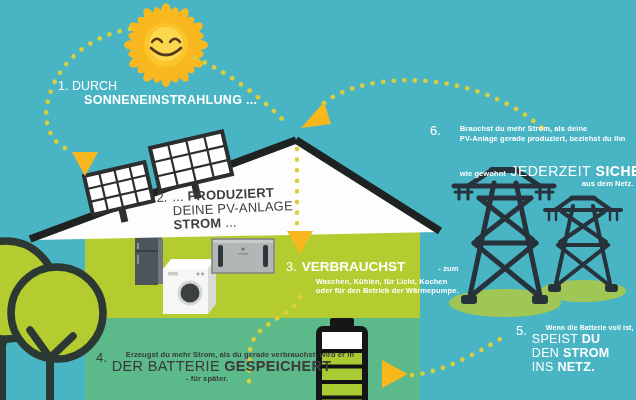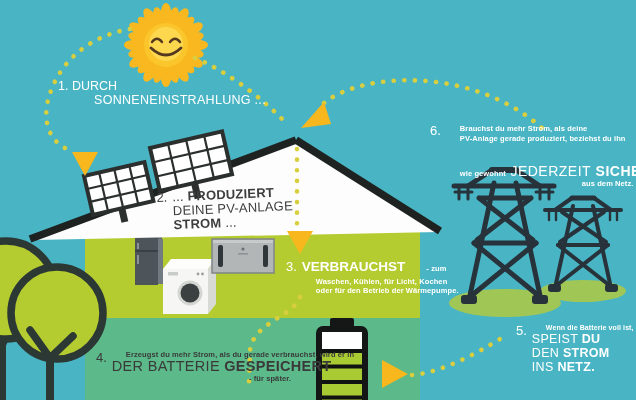--- a/index.html
+++ b/index.html
@@ -6,34 +6,34 @@
   .stage{position:relative;width:636px;height:400px;overflow:hidden;
          font-family:"Liberation Sans",sans-serif;background:#ec4899;}
   .stage svg.scene{position:absolute;left:0;top:0;}
   .step{position:absolute;display:flex;gap:5px;line-height:1.08;white-space:nowrap;}
   .step .num{font-size:13px;}
   .sm{font-size:7.5px;font-weight:bold;letter-spacing:.1px;padding-left:14px;}
   b{font-weight:bold;}
   
   .s1{left:58px;top:80px;display:block;color:#fff;}
   .s1 .l1{font-size:12.5px;}
-  .s1 .l2{font-size:12.5px;font-weight:normal;margin-left:36px;letter-spacing:.3px;}
+  .s1 .l2{font-size:12.5px;font-weight:bold;margin-left:26px;letter-spacing:.3px;}
   
   .s2{left:157px;top:188px;transform:rotate(-2.5deg);color:#3e3e3e;}
   .s2 .lines{font-size:13px;letter-spacing:.2px;}
   
   .s3{left:286px;top:260px;color:#fff;}
   .s3 .l1{font-size:12.5px;}
   .s3 .l2{font-size:13.5px;font-weight:bold;}
-  .s3 .l2 .sm{margin-left:7px;}
+  .s3 .l2 .sm{margin-left:19px;}
   .s3 .smalls{margin-top:2px;line-height:1.25;}
   
   .s4{left:96px;top:351px;color:#3a3a3a;}
   .s4 .main{font-size:14.5px;letter-spacing:.3px;}
-  .s4 .tail{text-align:center;margin-left:60px;}
+  .s4 .tail{margin-left:60px;}
   
   .s5{left:516px;top:324px;color:#fff;}
   .s5 .big{font-size:12.5px;line-height:1.13;letter-spacing:.3px;}
   .s5 .sm{font-size:7px;}
   
   .s6{left:430px;top:124px;color:#fff;}
   .s6 .smalls{line-height:1.3;}
   .s6 .bigrow{margin-top:18px;}
   .s6 .big{font-size:14px;letter-spacing:.5px;}
   .s6 .tail{text-align:right;margin-right:18px;line-height:1.2;}

